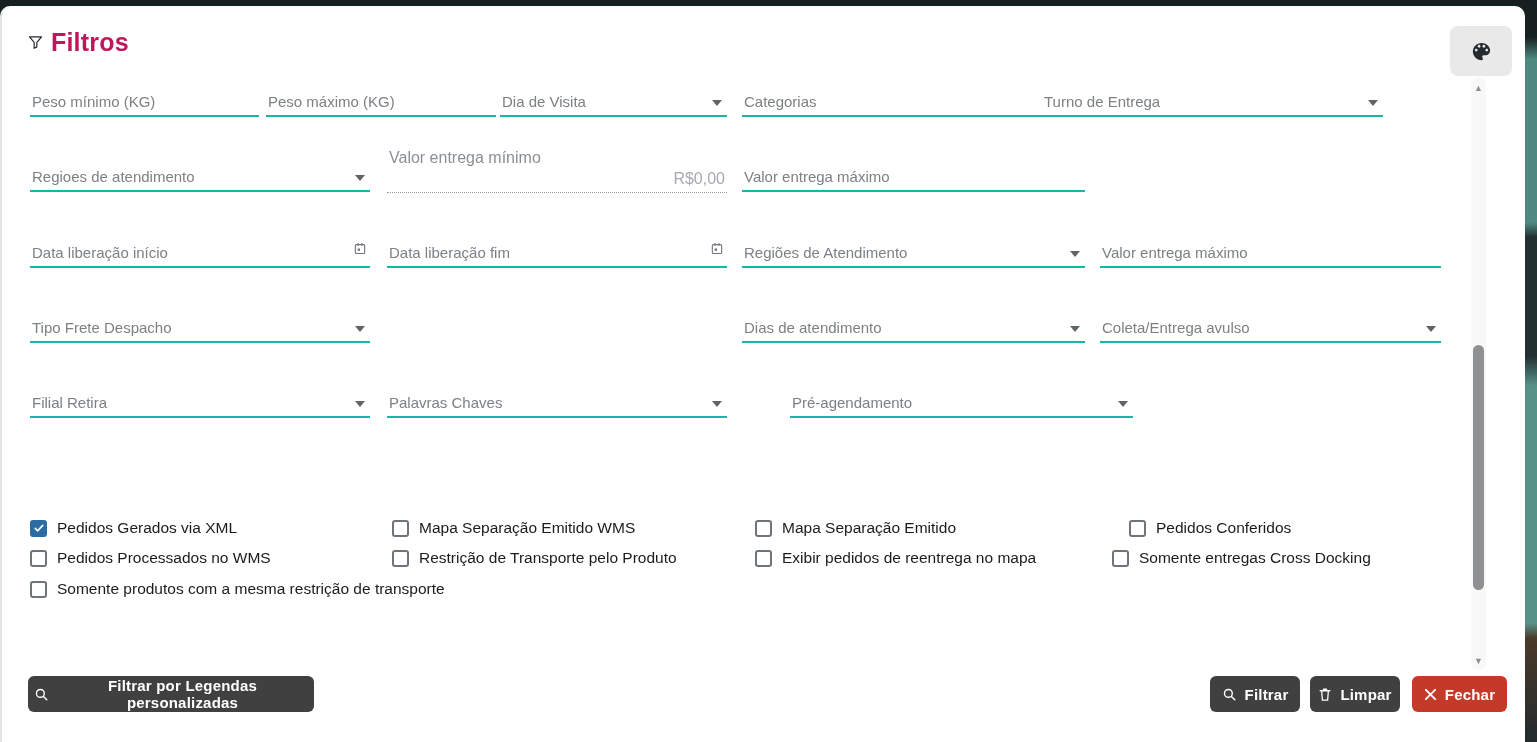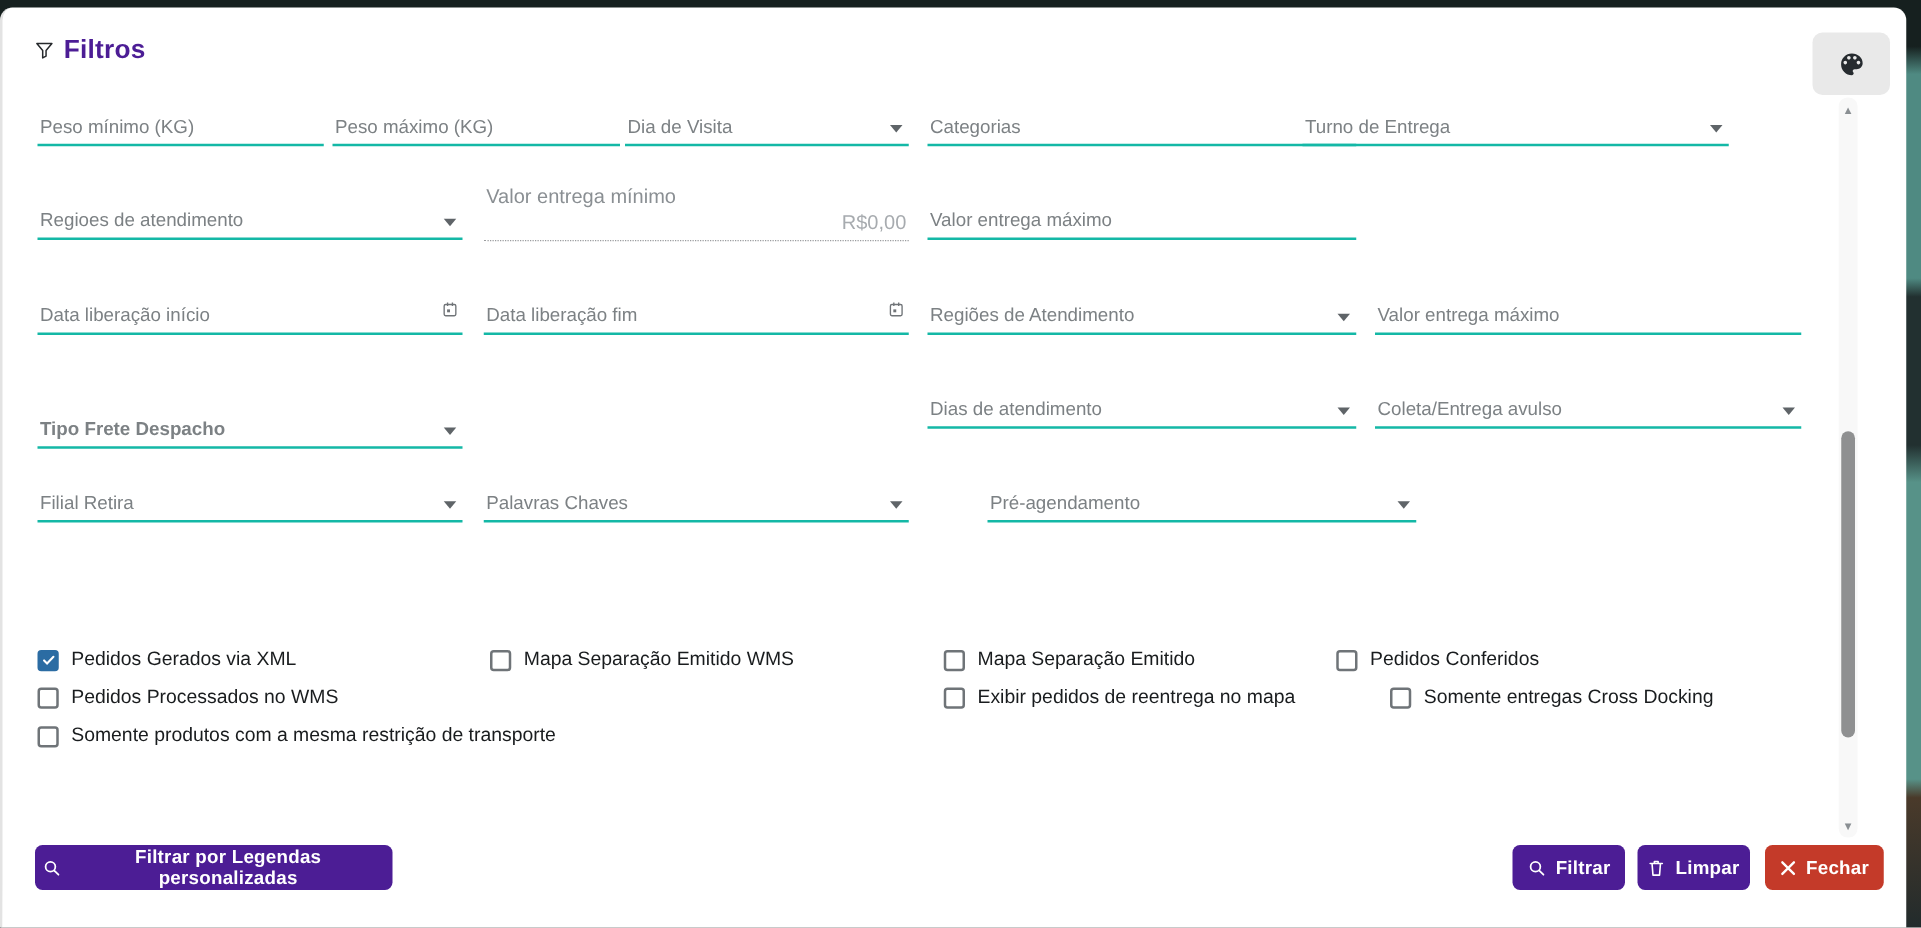--- a/index.html
+++ b/index.html
@@ -11,21 +11,21 @@
   }
   .dialog-bg {
     position:absolute; left:0; top:6px; right:12px; bottom:0;
     background:#ffffff; border-radius:10px 10px 0 0;
     border-left:2px solid #e3e3e3;
   }
   .layer { position:absolute; inset:0; }
 
   
   .title { position:absolute; left:27px; top:28px; display:flex; align-items:center; gap:7px;
-           font-size:21px; font-weight:700; color:#4c1d95; letter-spacing:.2px; }
+           font-size:25px; font-weight:700; color:#be185d; letter-spacing:.2px; }
 
   
   .palette-btn { position:absolute; left:1450px; top:26px; width:62px; height:50px;
                  background:#e9e9e9; border-radius:8px; display:flex; align-items:center; justify-content:center; cursor:pointer; }
 
   
   .sb-track { position:absolute; left:1471px; top:78px; width:15px; height:592px; background:#f8f8f8; border-radius:7px; }
   .sb-arrow { position:absolute; left:1471px; width:15px; height:12px; font-size:9px; line-height:12px; text-align:center; color:#8a8f93; cursor:pointer; }
   .sb-up { top:82px; } .sb-down { top:655px; }
   .sb-thumb { position:absolute; left:1473px; top:345px; width:11px; height:245px; background:#8f9091; border-radius:6px; cursor:pointer; }
@@ -46,21 +46,21 @@
              display:flex; align-items:center; justify-content:center; flex:none; }
   .cb.checked .box { background:#2b6ca3; border-color:#2b6ca3; }
   .cb .check { display:none; }
   .cb.checked .check { display:block; }
   .cb .cb-label { font-size:15.5px; color:#191c1e; white-space:nowrap; }
 
   
   .btn { position:absolute; height:36px; border:none; border-radius:6px; display:flex; align-items:center;
          justify-content:center; gap:8px; color:#fff; font-family:"Liberation Sans",sans-serif;
          font-size:15px; font-weight:700; cursor:pointer; letter-spacing:.2px; }
-  .btn.blue { background:#4c1d95; }
+  .btn.blue { background:#404040; }
   .btn.red  { background:#c43a29; }
 </style>
 </head>
 <body>
 
 <div class="dialog-bg"></div>
 
 <div class="layer">
 
   <div class="title">
@@ -138,21 +138,21 @@
     </span>
   </div>
   <div class="field" style="left:742px;top:241px;width:343px;">
     <span class="lbl">Regiões de Atendimento</span>
     <span class="dd-arrow"></span>
   </div>
   <div class="field" style="left:1100px;top:241px;width:341px;">
     <span class="lbl">Valor entrega máximo</span>
   </div>
 
-  <div class="field" style="left:30px;top:332px;width:340px;font-weight:bold;">
+  <div class="field" style="left:30px;top:316px;width:340px;">
     <span class="lbl">Tipo Frete Despacho</span>
     <span class="dd-arrow"></span>
   </div>
   <div class="field" style="left:742px;top:316px;width:343px;">
     <span class="lbl">Dias de atendimento</span>
     <span class="dd-arrow"></span>
   </div>
   <div class="field" style="left:1100px;top:316px;width:341px;">
     <span class="lbl">Coleta/Entrega avulso</span>
     <span class="dd-arrow"></span>
@@ -180,27 +180,31 @@
     <span class="cb-label">Pedidos Gerados via XML</span>
   </div>
   <div class="cb" style="left:392px;top:519px;">
     <span class="box"></span>
     <span class="cb-label">Mapa Separação Emitido WMS</span>
   </div>
   <div class="cb" style="left:755px;top:519px;">
     <span class="box"></span>
     <span class="cb-label">Mapa Separação Emitido</span>
   </div>
-  <div class="cb" style="left:1052px;top:519px;padding-left:17px;">
+  <div class="cb" style="left:1112px;top:519px;padding-left:17px;">
     <span class="box"></span>
     <span class="cb-label">Pedidos Conferidos</span>
   </div>
   <div class="cb" style="left:30px;top:549px;text-align:right;">
     <span class="box"></span>
     <span class="cb-label">Pedidos Processados no WMS</span>
+  </div>
+  <div class="cb" style="left:392px;top:549px;">
+    <span class="box"></span>
+    <span class="cb-label">Restrição de Transporte pelo Produto</span>
   </div>
   <div class="cb" style="left:755px;top:549px;">
     <span class="box"></span>
     <span class="cb-label">Exibir pedidos de reentrega no mapa</span>
   </div>
   <div class="cb" style="left:1112px;top:549px;">
     <span class="box"></span>
     <span class="cb-label">Somente entregas Cross Docking</span>
   </div>
   <div class="cb" style="left:30px;top:580px;">

